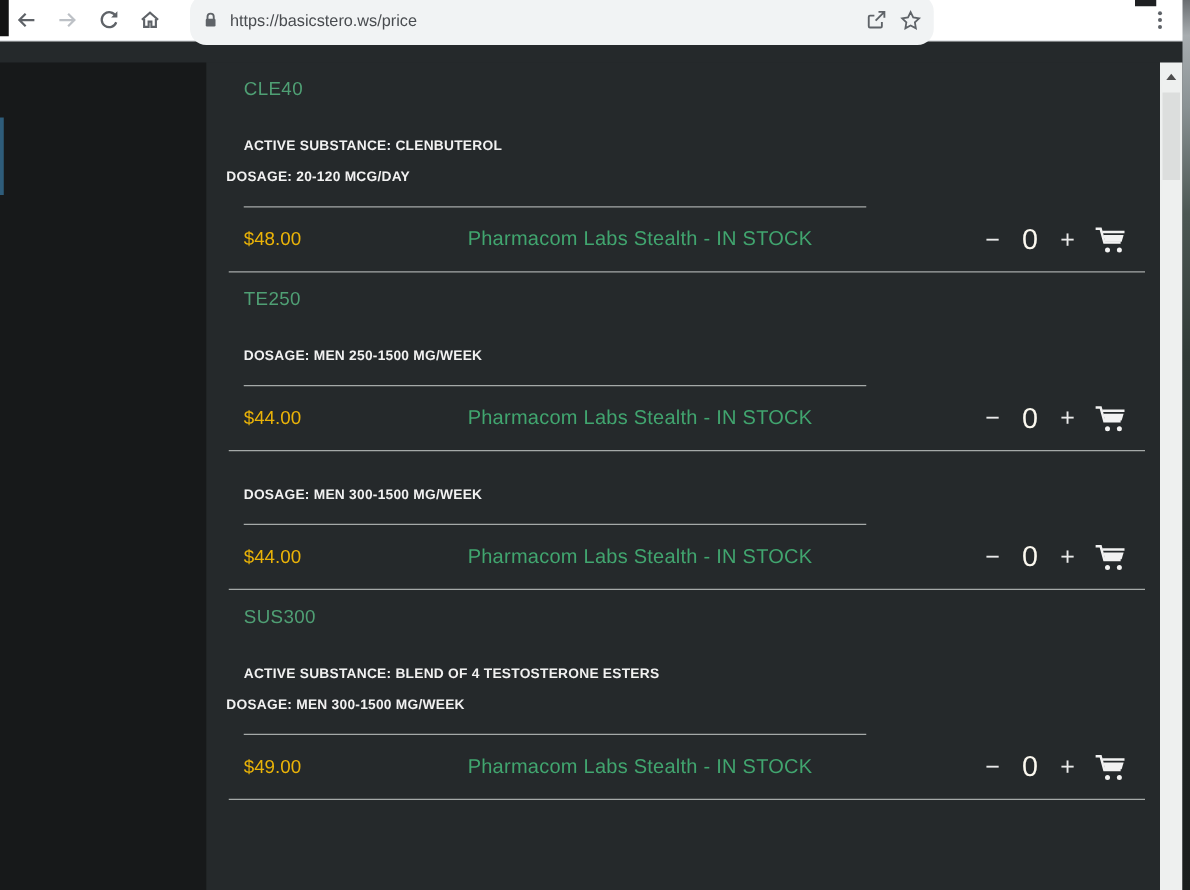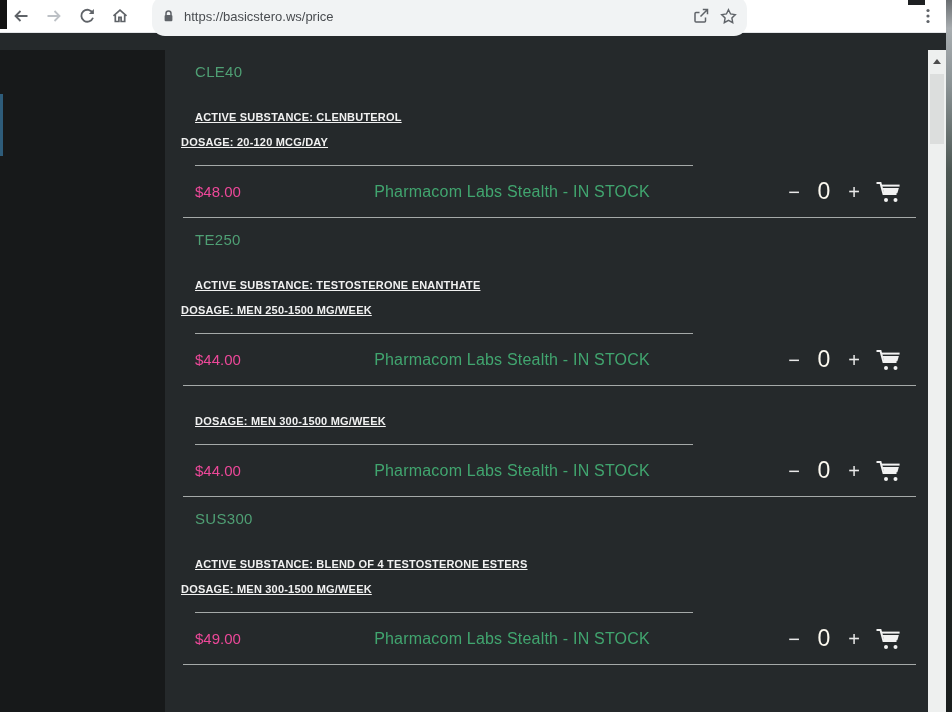--- a/index.html
+++ b/index.html
@@ -36,28 +36,28 @@
             border-bottom:5px solid #4d4d4d;margin:9px auto 0;}
   .sb-thumb{position:absolute;top:24px;left:2px;width:14px;height:70px;background:#dcdedd;}
   .right-edge{position:absolute;right:0;top:0;width:6px;height:712px;
     background:linear-gradient(180deg,#6a6e71 0%,#a8adb0 4%,#8a9294 12%,#4c5753 24%,#303a36 40%,#232a28 62%,#1a1e1d 100%);}
 
   
   .product{}
   .p-title{padding:12px 0 0 30px;font-size:15px;line-height:20px;letter-spacing:.3px;
            color:var(--green-title);cursor:pointer;}
   .p-desc{margin-top:28px;padding-left:30px;font-size:11px;line-height:14px;font-weight:700;
-          letter-spacing:.2px;color:#f1f1f1;text-decoration:underline;}
+          letter-spacing:.2px;color:#f1f1f1;}
   .p-desc + .p-desc{margin-top:11px;padding-left:16px;}
   .divider{height:1px;background:var(--divider);opacity:.85;}
   .divider.short{margin:16px 0 0 30px;width:498px;}
   .divider.full{margin:0 12px 0 18px;}
   .price-row{display:grid;grid-template-columns:165px 304px 1fr;align-items:center;
              height:51px;padding:0 26px 0 30px;}
-  .p-price{font-size:15px;color:#ec4899;}
+  .p-price{font-size:15px;color:#eab308;}
   .p-stock{font-size:16px;letter-spacing:.2px;color:var(--green-stock);text-align:center;white-space:nowrap;}
   .qty{display:flex;justify-content:flex-end;align-items:center;gap:13px;}
   .qbtn{font-size:20px;font-weight:300;color:#e9e9e9;width:16px;text-align:center;cursor:pointer;line-height:1;}
   .qval{font-size:23px;color:#fbf8ef;min-width:18px;text-align:center;line-height:1;}
   .cartbtn{display:flex;align-items:center;cursor:pointer;background:none;border:none;padding:0;}
   svg{display:block;}
 </style>
 </head>
 <body>
 
@@ -157,21 +157,20 @@
             </svg>
               </span>
         </button>
       </div>
     </div>
     <div class="divider full"></div>
   </div>
 
   <div class="product">
     <div class="p-title">TE250</div>
-    <div class="p-desc">ACTIVE SUBSTANCE: TESTOSTERONE ENANTHATE</div>
     <div class="p-desc">DOSAGE: MEN 250-1500 MG/WEEK</div>
     <div class="divider short"></div>
     <div class="price-row">
       <div class="p-price">$44.00</div>
       <div class="p-stock">Pharmacom Labs Stealth - IN STOCK</div>
       <div class="qty">
         <span class="qbtn">−</span>
         <span class="qval">0</span>
         <span class="qbtn">+</span>
         <button class="cartbtn">

